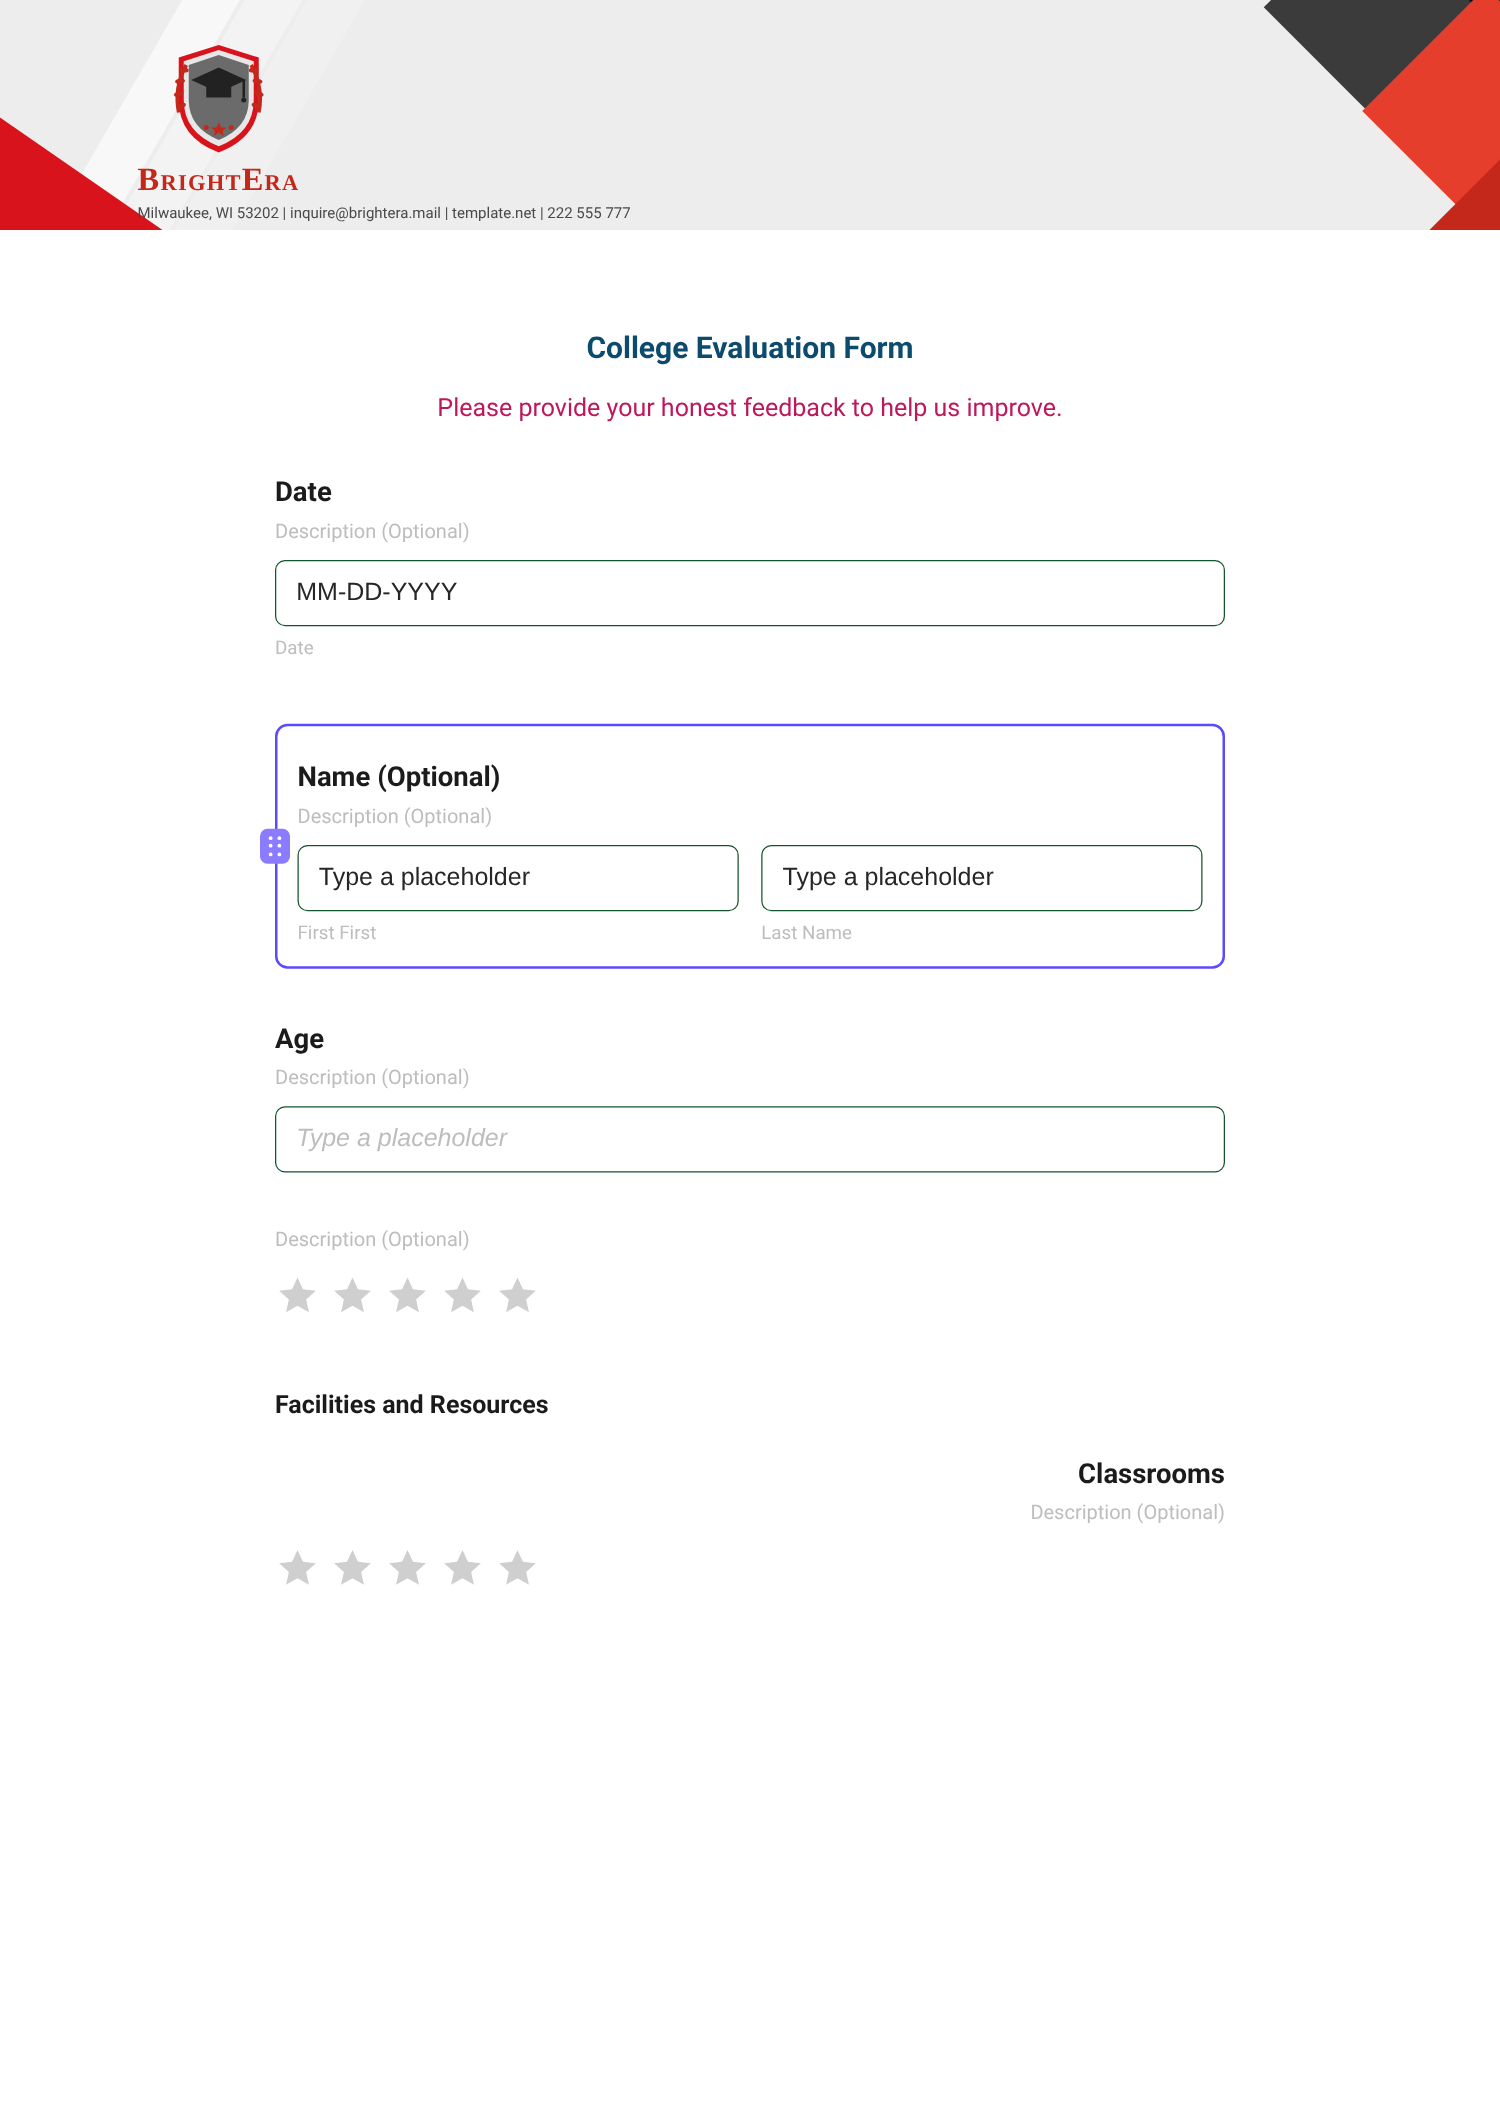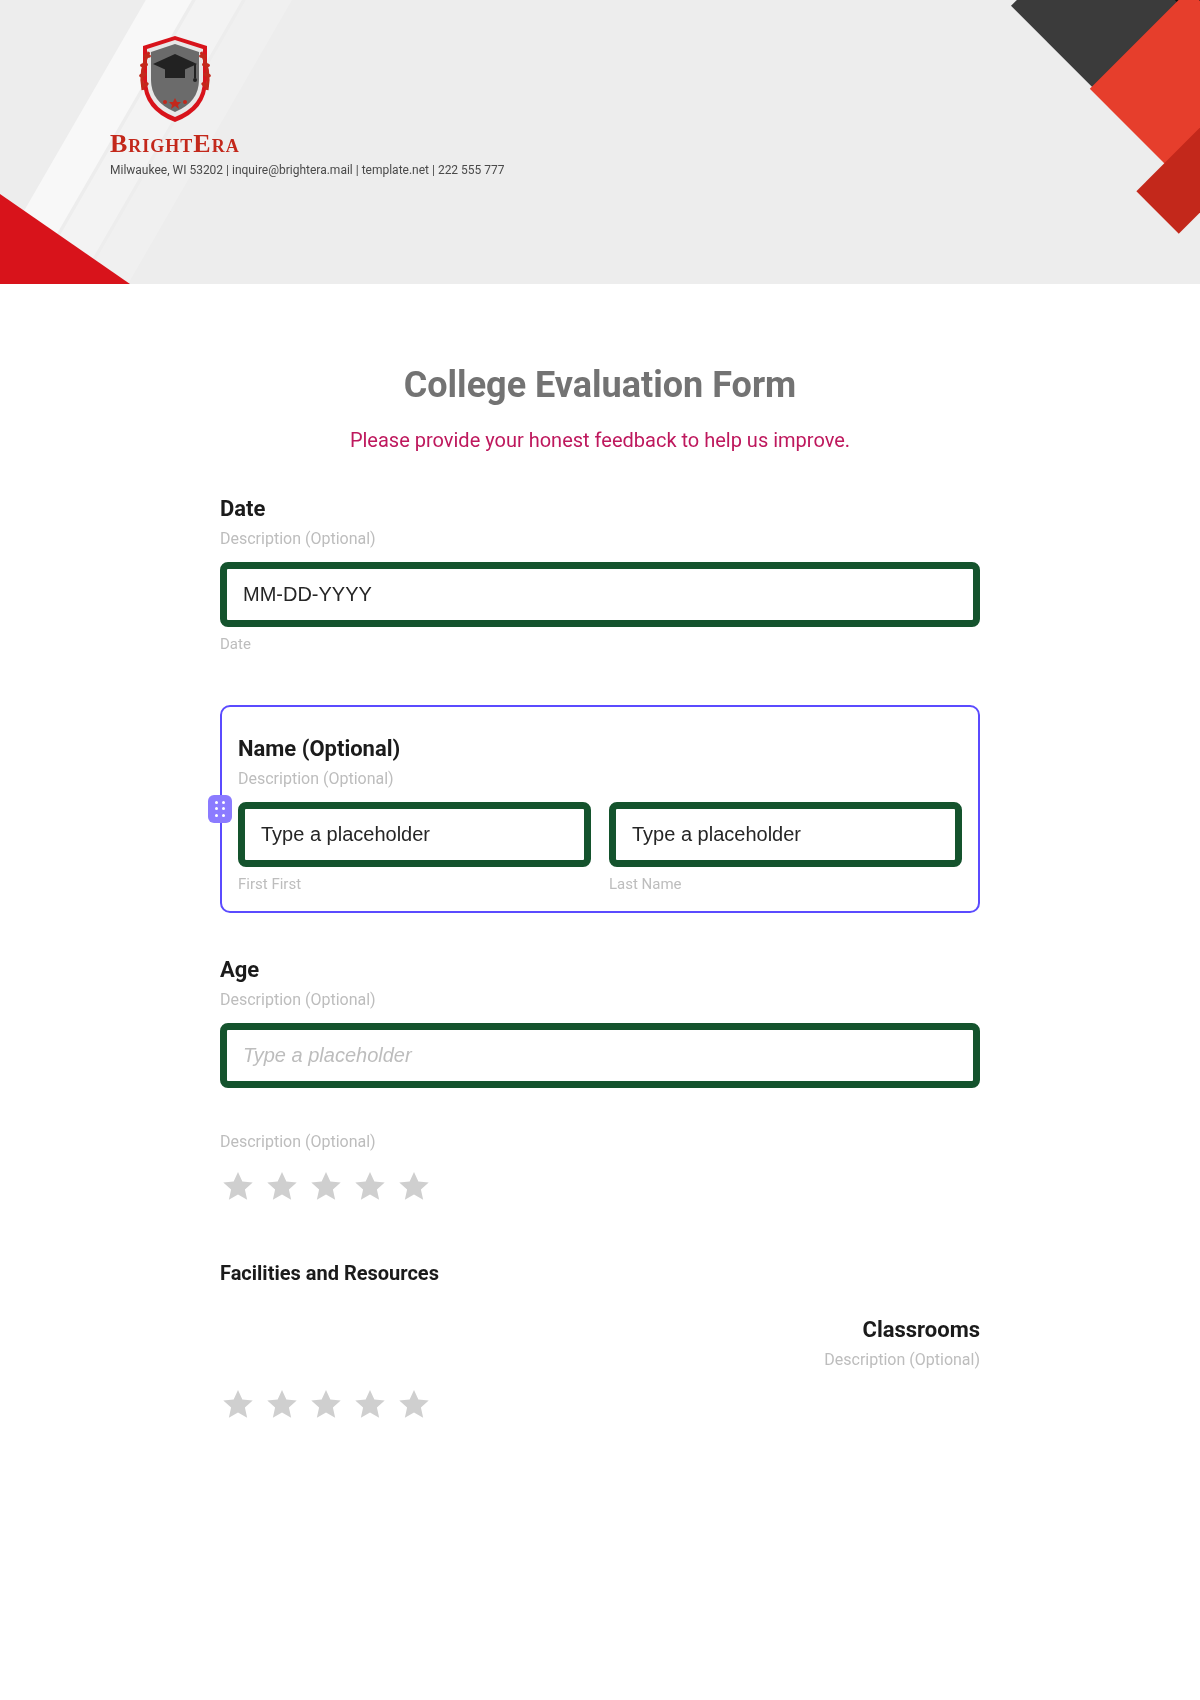--- a/index.html
+++ b/index.html
@@ -7,21 +7,21 @@
     font-family: -apple-system, BlinkMacSystemFont, "Segoe UI", Roboto, Helvetica, Arial, sans-serif;
     background: #fff;
     width: 1200px;
     height: 1700px;
     overflow: hidden;
     position: relative;
   }
   .header-band {
     position: relative;
     width: 100%;
-    height: 284px;
+    height: 184px;
     background: #ededed;
     overflow: hidden;
   }
   .diag-stripe {
     position: absolute;
     width: 600px;
     height: 40px;
     background: rgba(255,255,255,0.6);
     transform: rotate(-60deg);
     top: 30px;
@@ -95,23 +95,23 @@
     color: #4a4a4a;
     font-size: 12px;
     margin-top: 4px;
   }
   .form-area {
     width: 760px;
     margin: 80px auto 0 auto;
   }
   .form-title {
     text-align: center;
-    font-size: 36px;
+    font-size: 24px;
     font-weight: 700;
-    color: #737373;
+    color: #0c4a6e;
   }
   .form-sub {
     text-align: center;
     font-size: 20px;
     color: #be185d;
     margin-top: 22px;
   }
   .field-block { margin-top: 44px; }
   .field-block.selected {
     border: 2px solid #5b4bff;
@@ -144,21 +144,21 @@
     color: #1b1b1b;
   }
   .field-desc {
     font-size: 16px;
     color: #bdbdbd;
     margin-top: 8px;
   }
   .text-input {
     width: 100%;
     margin-top: 14px;
-    border: 7px solid #14532d;
+    border: 1px solid #14532d;
     border-radius: 8px;
     padding: 14px 16px;
     font-size: 20px;
     color: #262626;
     background: #fff;
   }
   .text-input::placeholder { color: #bdbdbd; font-style: italic; }
   .sub-label {
     font-size: 15px;
     color: #bdbdbd;

